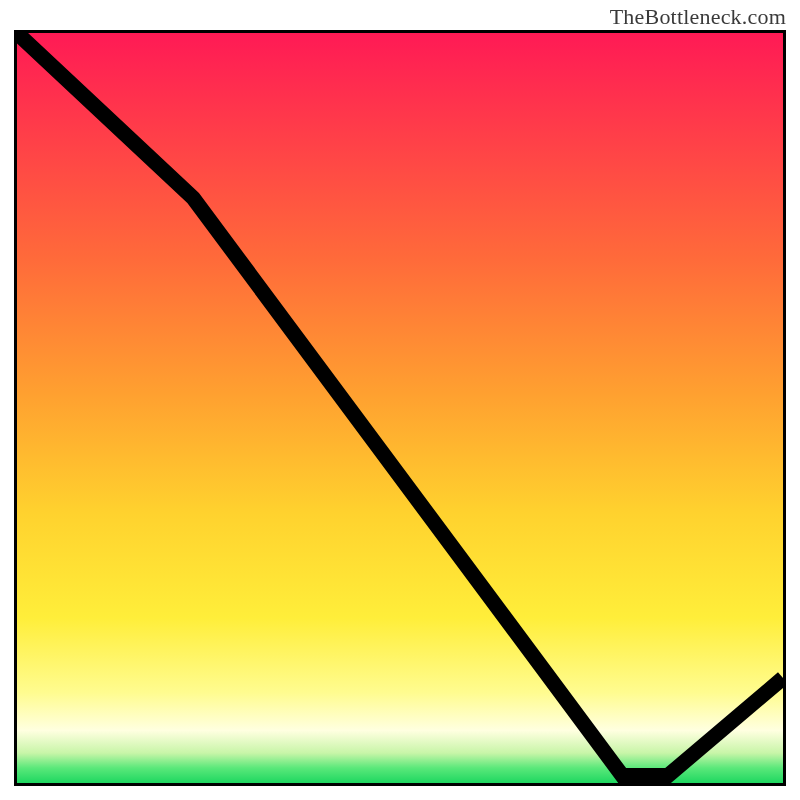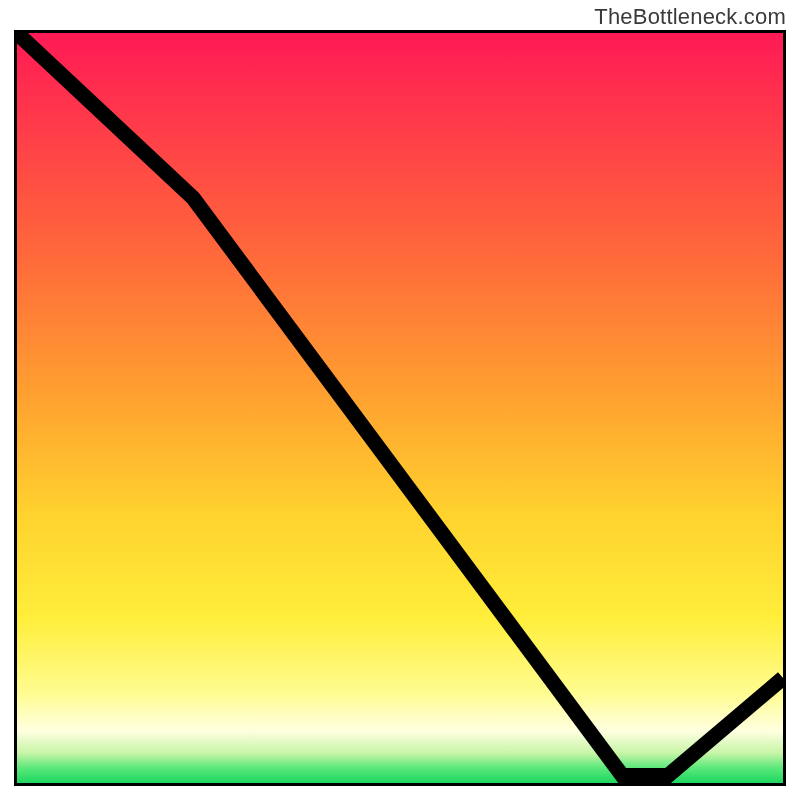--- a/index.html
+++ b/index.html
@@ -11,20 +11,21 @@
     position: relative;
   }
   .watermark {
     position: absolute;
     top: 4px;
     right: 14px;
     font-size: 22px;
     font-weight: 500;
     color: #3a3a3a;
     letter-spacing: 0.2px;
+    font-family: Liberation Serif, serif;
   }
   .chart-frame {
     position: absolute;
     top: 30px;
     left: 14px;
     width: 772px;
     height: 756px;
     border: 3px solid #000000;
     overflow: hidden;
   }

